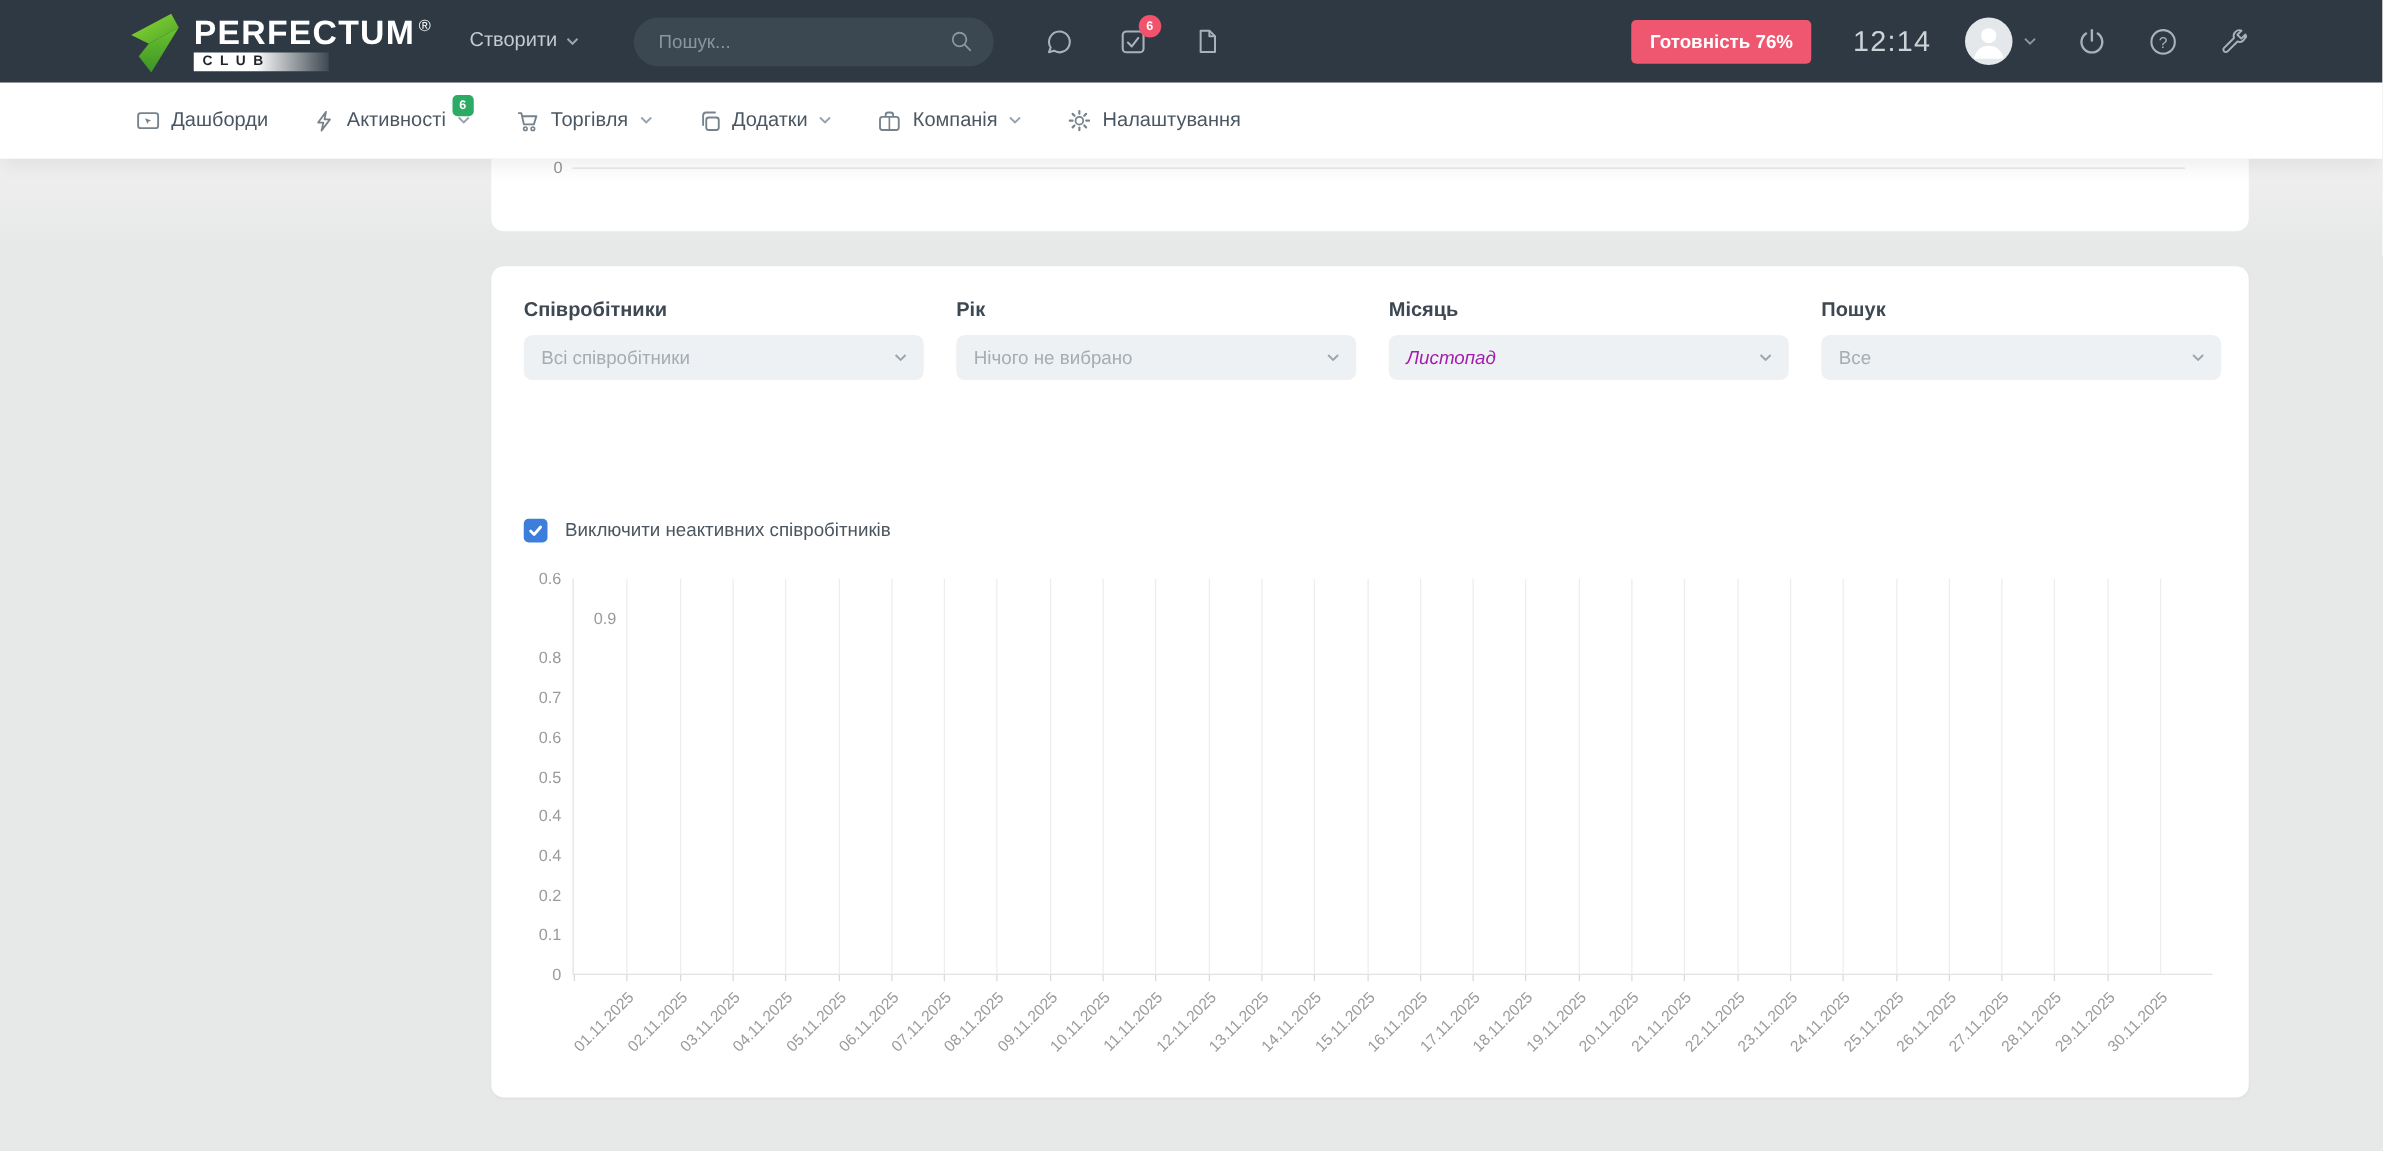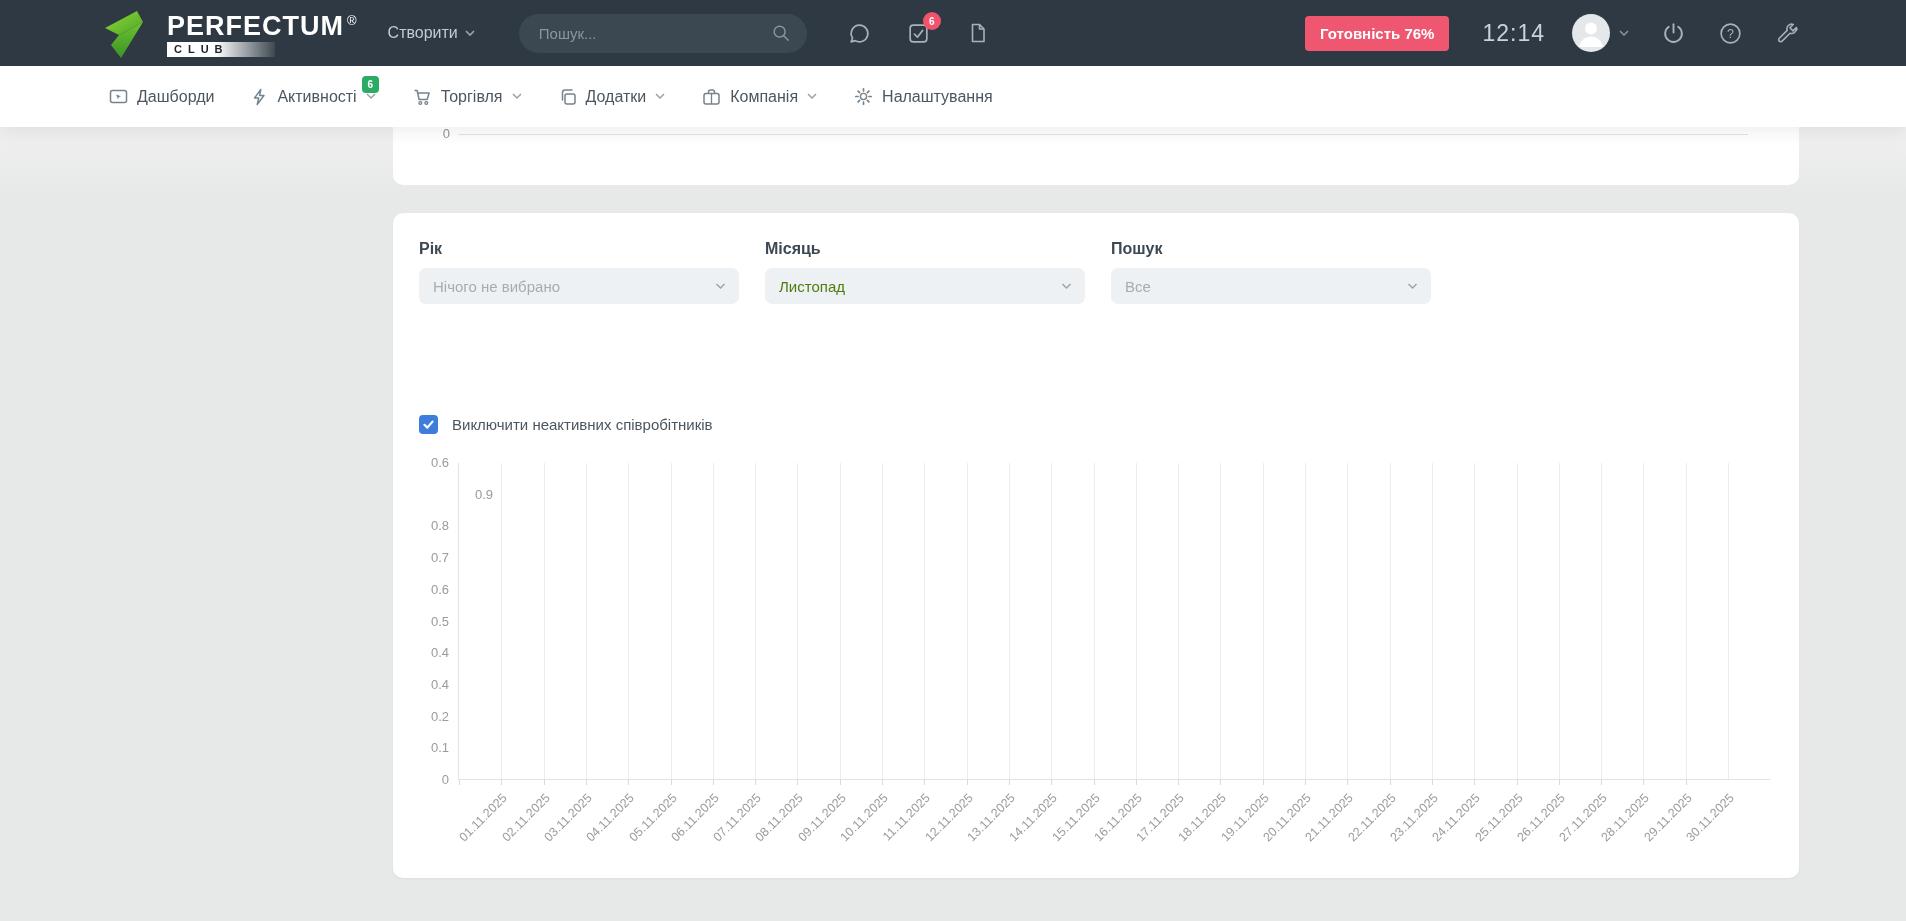--- a/index.html
+++ b/index.html
@@ -1,21 +1,21 @@
 <!DOCTYPE html>
 <html><head>
 <meta charset="utf-8">
 <style>
   * { margin:0; padding:0; box-sizing:border-box; }
   html,body { width:1906px; height:921px; overflow:hidden; }
   body { font-family:"Liberation Sans", sans-serif; background:#e7e8e8; }
 
   
   .topbar { height:66px; background:#2e3943; display:flex; align-items:center; padding:0 106px 0 104px; position:relative; z-index:30; }
-  .logo { display:flex; align-items:flex-start; gap:23px; }
+  .logo { display:flex; align-items:flex-start; gap:11px; }
   .logo-text { display:flex; flex-direction:column; }
   .brand-row { color:#fff; font-size:27px; font-weight:bold; letter-spacing:1px; line-height:26px; white-space:nowrap; }
   .brand-row sup { font-size:13px; font-weight:normal; margin-left:3px; }
   .club-badge { margin-top:3px; width:108px; background:linear-gradient(90deg,#ffffff 0%,#ffffff 45%,rgba(255,255,255,0.08) 100%);
     color:#1c232a; font-size:11px; font-weight:bold; letter-spacing:6px; padding:1px 2px 1px 7px; line-height:13px; }
   .create-btn { margin-left:30px; display:flex; align-items:center; gap:7px; color:#c3cad0; font-size:16px; cursor:pointer; }
   .search-pill { margin-left:44px; width:288px; height:39px; background:#3b4751; border-radius:20px; display:flex; align-items:center; padding:0 16px 0 20px; }
   .search-pill input { flex:1; background:transparent; border:none; outline:none; color:#cfd6db; font-size:15px; font-family:inherit; }
   .search-pill input::placeholder { color:#8b95a0; }
   .tb-icons { margin-left:40px; display:flex; align-items:center; gap:33px; }
@@ -45,21 +45,21 @@
   .card-top .zero-label { position:absolute; left:26px; top:-1px; width:31px; text-align:right; font-size:13px; color:#8f9499; }
   .card-top .axis-line { position:absolute; left:65px; width:1290px; top:7px; height:1px; background:#e3e3e3; }
   .card-main { top:86px; height:665px; border-radius:10px; box-shadow:0 1px 3px rgba(0,0,0,0.04); }
 
   .filters { position:absolute; left:26px; top:27px; display:grid; grid-template-columns:repeat(4,320px); column-gap:26px; }
   .field-label { font-size:16px; font-weight:bold; color:#3d4852; height:18px; }
   .select { margin-top:10px; height:36px; background:#eef1f3; border-radius:7px; display:flex; align-items:center;
     padding:0 34px 0 14px; font-size:15px; position:relative; cursor:pointer; }
   .select .sel-chevron { position:absolute; right:13px; top:15px; }
   .sel-placeholder { color:#a4acb4; }
-  .sel-value { color:#4d7c0f; }
+  .sel-value { color:#a21caf;font-style:italic; }
   .row2 { margin-top:23px; }
 
   .checkbox-row { position:absolute; left:26px; top:202px; display:flex; align-items:center; gap:14px; cursor:pointer; }
   .checkbox { width:19px; height:19px; border-radius:4px; background:#3d7edd; display:flex; align-items:center; justify-content:center; }
   .checkbox-label { font-size:15px; color:#4b5660; }
 
   
   .plot { position:absolute; left:65px; top:250px; width:1312px; height:317px;
     border-left:1px solid #e2e2e2; border-bottom:1px solid #e2e2e2; }
   .gridline { position:absolute; top:0; bottom:0; width:1px; background:#ededed; }
@@ -236,20 +236,29 @@
 <main class="content">
 
   <section class="card card-top">
     <span class="zero-label">0</span>
     <div class="axis-line"></div>
   </section>
 
   <section class="card card-main">
 
     <div class="filters">
+      <div>
+        <div class="field-label">Співробітники</div>
+        <div class="select">
+          <span class="sel-placeholder">Всі співробітники</span>
+          <svg class="sel-chevron" width="11" height="7" viewBox="0 0 10 7">
+            <polyline points="1,1 5,5 9,1" fill="none" stroke="#9aa4ad" stroke-width="1.5"></polyline>
+          </svg>
+        </div>
+      </div>
       <div>
         <div class="field-label">Рік</div>
         <div class="select">
           <span class="sel-placeholder">Нічого не вибрано</span>
           <svg class="sel-chevron" width="11" height="7" viewBox="0 0 10 7">
             <polyline points="1,1 5,5 9,1" fill="none" stroke="#9aa4ad" stroke-width="1.5"></polyline>
           </svg>
         </div>
       </div>
       <div>

